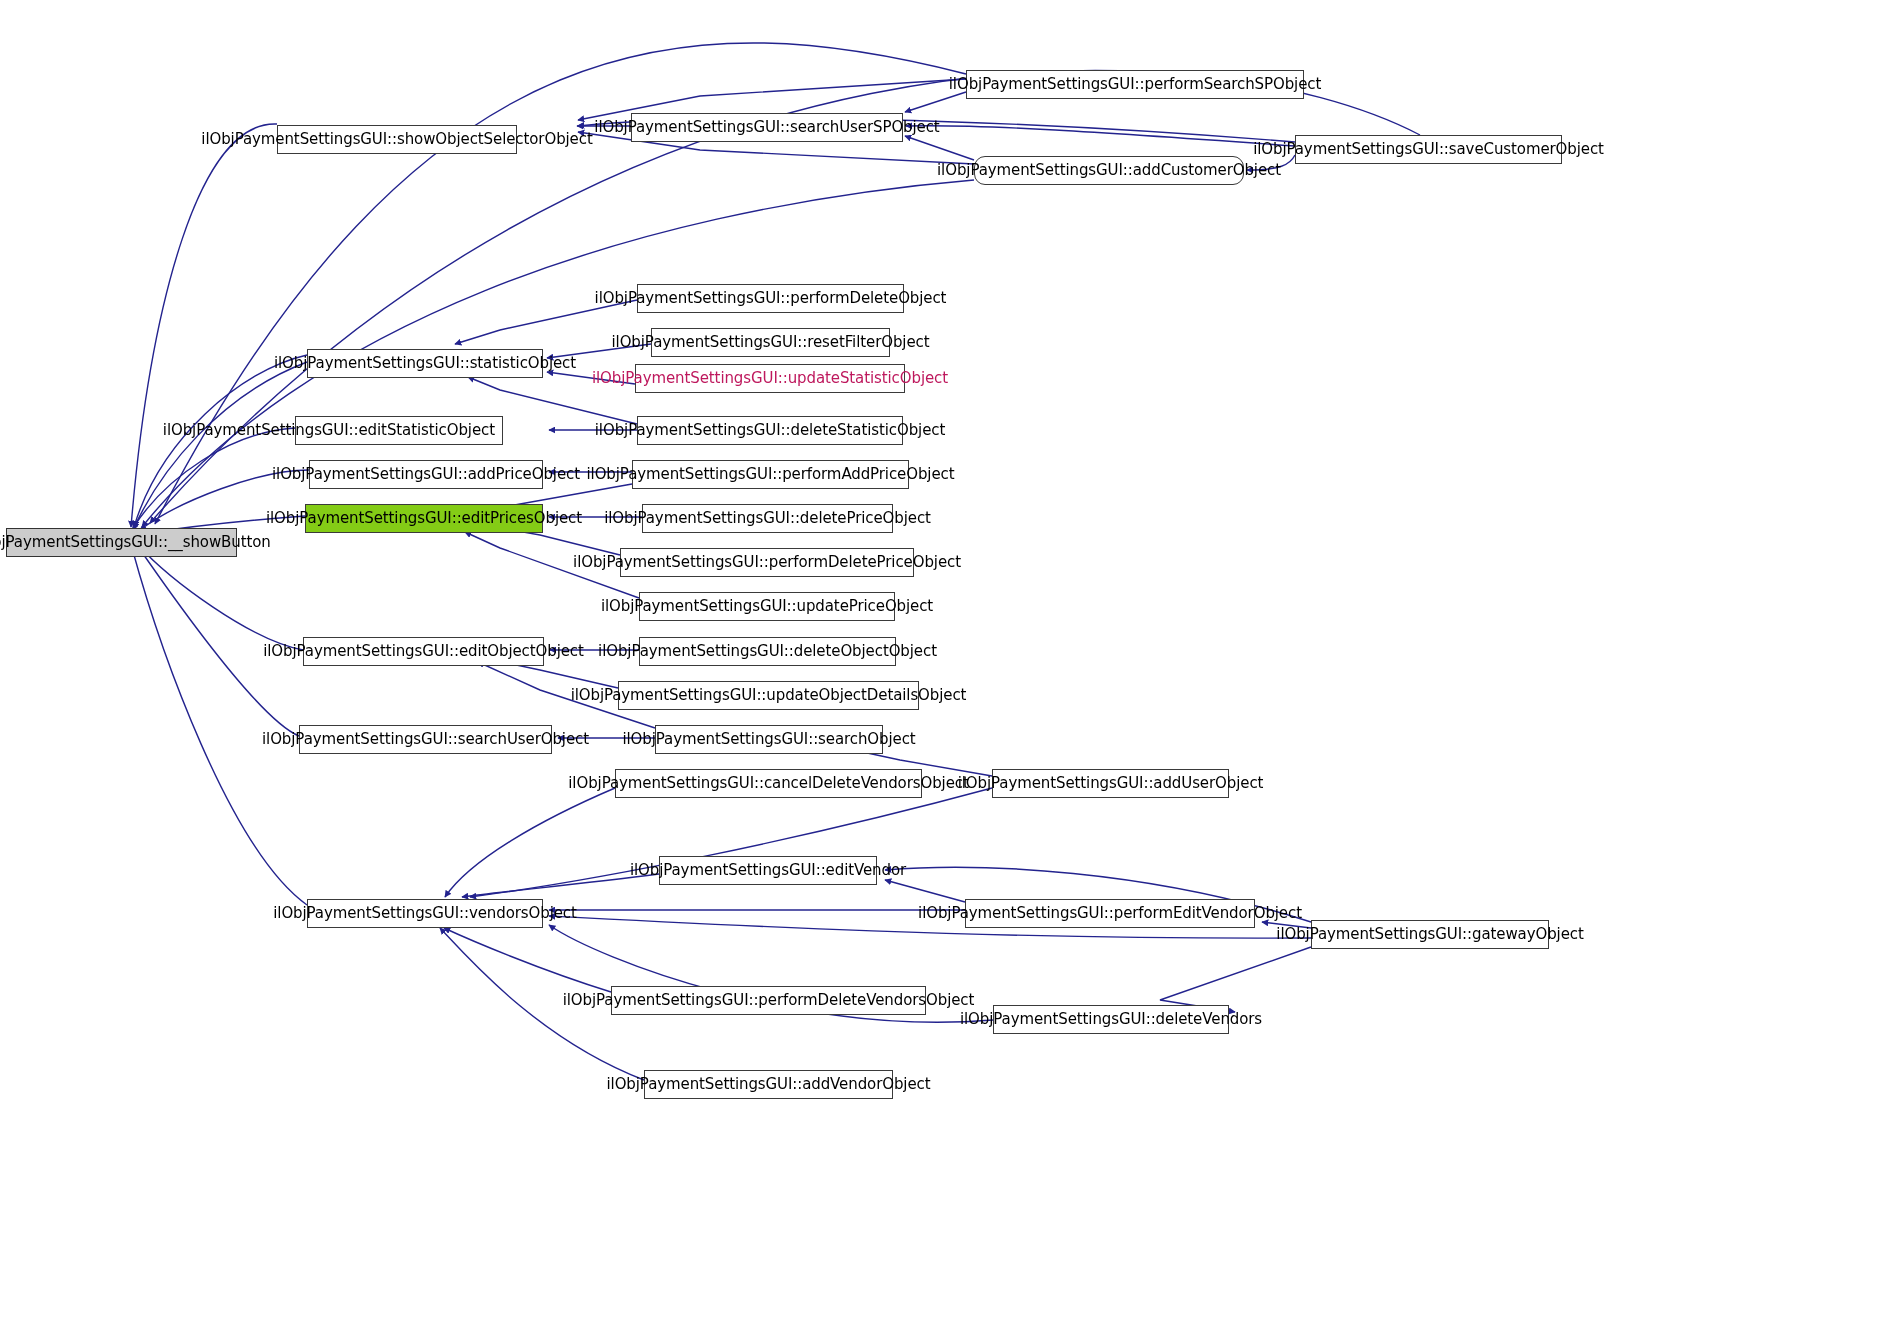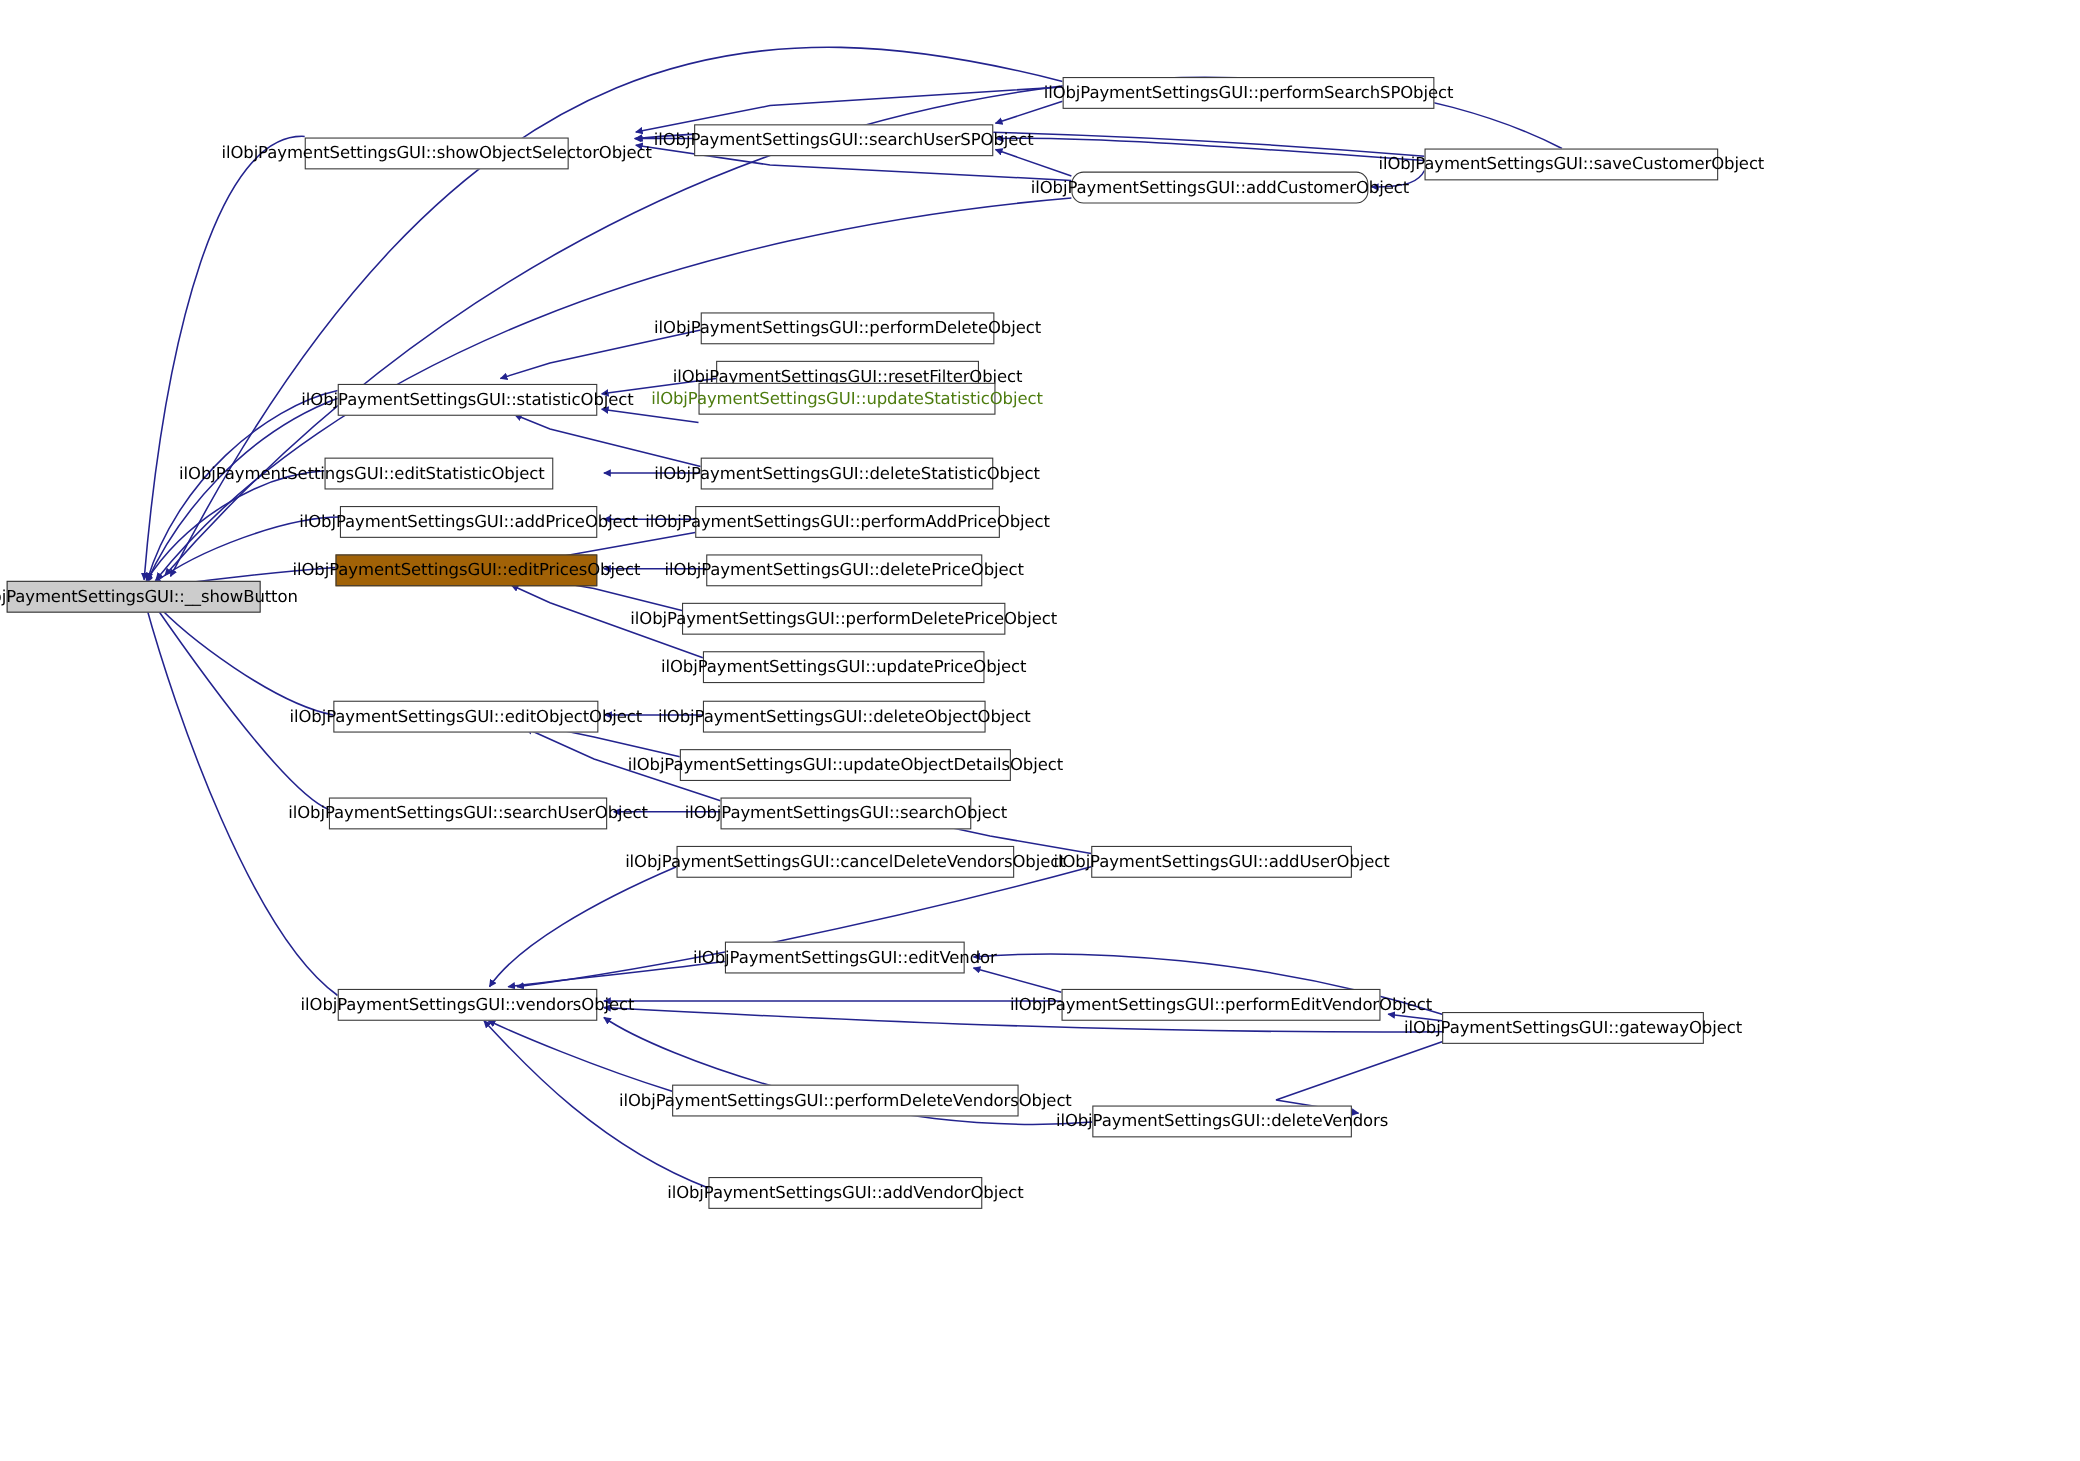--- a/index.html
+++ b/index.html
@@ -121,36 +121,36 @@
     </div>
     <div class="node" style="left: 307px; top: 349px; width: 236px; border-color: rgb(58, 58, 58); background: rgb(255, 255, 255); color: rgb(0, 0, 0);">
       <span class="node-label">ilObjPaymentSettingsGUI::statisticObject</span>
     </div>
     <div class="node" style="left: 637px; top: 284px; width: 267px; border-color: rgb(58, 58, 58); background: rgb(255, 255, 255); color: rgb(0, 0, 0);">
       <span class="node-label">ilObjPaymentSettingsGUI::performDeleteObject</span>
     </div>
     <div class="node" style="left: 651px; top: 328px; width: 239px; border-color: rgb(58, 58, 58); background: rgb(255, 255, 255); color: rgb(0, 0, 0);">
       <span class="node-label">ilObjPaymentSettingsGUI::resetFilterObject</span>
     </div>
-    <div class="node" style="left: 635px; top: 348px; width: 270px; border-color: rgb(58, 58, 58); background: rgb(255, 255, 255); color: #4d7c0f;">
+    <div class="node" style="left: 635px; top: 364px; width: 270px; border-color: rgb(58, 58, 58); background: rgb(255, 255, 255); color: #be185d;">
       <span class="node-label">ilObjPaymentSettingsGUI::updateStatisticObject</span>
     </div>
     <div class="node" style="left: 637px; top: 416px; width: 266px; border-color: rgb(58, 58, 58); background: rgb(255, 255, 255); color: rgb(0, 0, 0);">
       <span class="node-label">ilObjPaymentSettingsGUI::deleteStatisticObject</span>
     </div>
     <div class="node" style="left: 295px; top: 416px; width: 208px; border-color: rgb(58, 58, 58); background: rgb(255, 255, 255); color: rgb(0, 0, 0); justify-content: flex-end;">
       <span class="node-label">ilObjPaymentSettingsGUI::editStatisticObject</span>
     </div>
     <div class="node" style="left: 309px; top: 460px; width: 234px; border-color: rgb(58, 58, 58); background: rgb(255, 255, 255); color: rgb(0, 0, 0);">
       <span class="node-label">ilObjPaymentSettingsGUI::addPriceObject</span>
     </div>
     <div class="node" style="left: 632px; top: 460px; width: 277px; border-color: rgb(58, 58, 58); background: rgb(255, 255, 255); color: rgb(0, 0, 0);">
       <span class="node-label">ilObjPaymentSettingsGUI::performAddPriceObject</span>
     </div>
-    <div class="node" style="left: 305px; top: 504px; width: 238px; border-color: rgb(58, 58, 58); background: #a16207; color: rgb(0, 0, 0);">
+    <div class="node" style="left: 305px; top: 504px; width: 238px; border-color: rgb(58, 58, 58); background: #84cc16; color: rgb(0, 0, 0);">
       <span class="node-label">ilObjPaymentSettingsGUI::editPricesObject</span>
     </div>
     <div class="node" style="left: 642px; top: 504px; width: 251px; border-color: rgb(58, 58, 58); background: rgb(255, 255, 255); color: rgb(0, 0, 0);">
       <span class="node-label">ilObjPaymentSettingsGUI::deletePriceObject</span>
     </div>
     <div class="node" style="left: 620px; top: 548px; width: 294px; border-color: rgb(58, 58, 58); background: rgb(255, 255, 255); color: rgb(0, 0, 0);">
       <span class="node-label">ilObjPaymentSettingsGUI::performDeletePriceObject</span>
     </div>
     <div class="node" style="left: 639px; top: 592px; width: 256px; border-color: rgb(58, 58, 58); background: rgb(255, 255, 255); color: rgb(0, 0, 0);">
       <span class="node-label">ilObjPaymentSettingsGUI::updatePriceObject</span>

